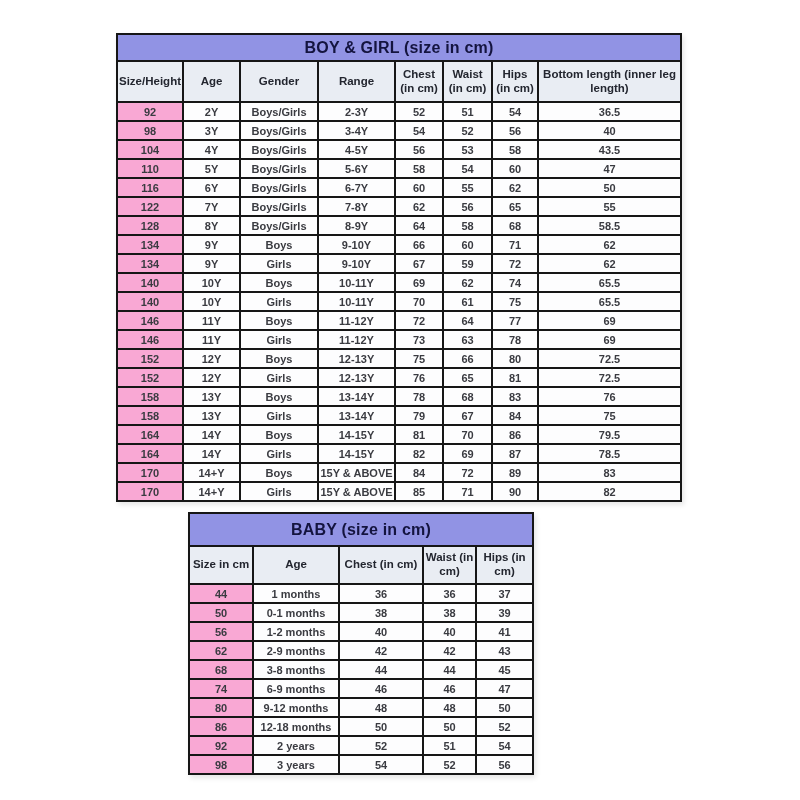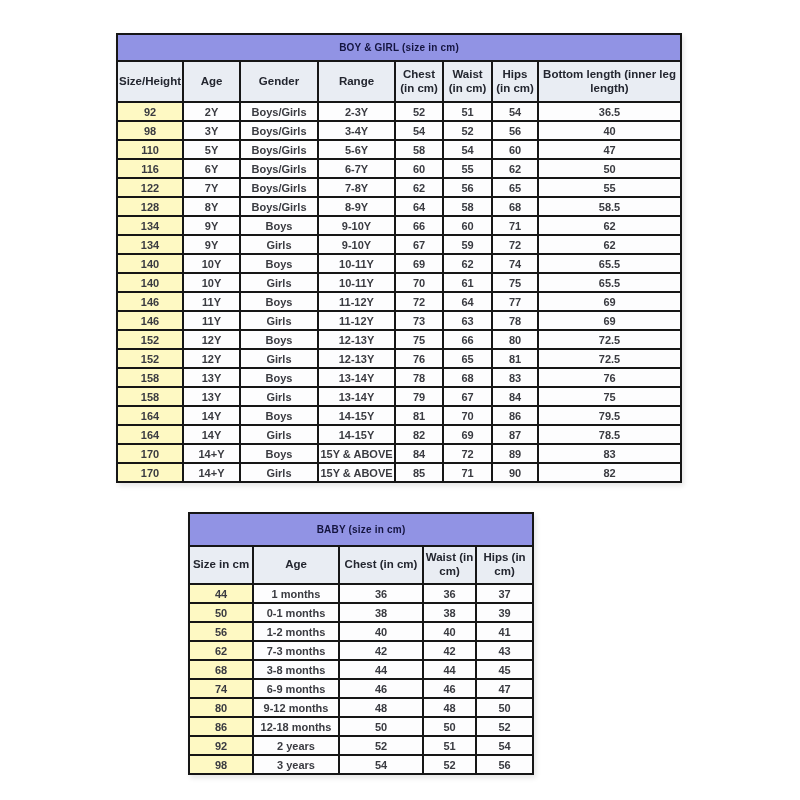--- a/index.html
+++ b/index.html
@@ -28,21 +28,21 @@
   table.size-table td {
     border: 2px solid #161616;
     text-align: center;
     vertical-align: middle;
     overflow: hidden;
   }
   
   th.table-title {
     background: #9193e4;
     color: #14143f;
-    font-size: 10px;
+    font-size: 16px;
     font-weight: bold;
     height: 23px;
     letter-spacing: 0.2px;
   }
   
   tr.head-row th {
     background: #e9edf3;
     color: #23262f;
     font-size: 11.5px;
     font-weight: bold;
@@ -53,21 +53,21 @@
   table.size-table td {
     background: #fdfdfe;
     color: #3a3b41;
     font-size: 11px;
     font-weight: bold;
     height: 17px;
     padding: 0 1px;
     white-space: nowrap;
   }
   table.size-table td:first-child {
-    background: #fef9c3;
+    background: #f9a8d4;
   }
   
   table.boygirl {
     left: 116px;
     top: 33px;
     width: 564px;
   }
   table.boygirl tr.head-row th { height: 33px; }
   table.boygirl col.c1 { width: 66px; }
   table.boygirl col.c2 { width: 57px; }
@@ -138,20 +138,30 @@
           <td>98</td>
           <td>3Y</td>
           <td>Boys/Girls</td>
           <td>3-4Y</td>
           <td>54</td>
           <td>52</td>
           <td>56</td>
           <td>40</td>
         </tr>
         <tr>
+          <td>104</td>
+          <td>4Y</td>
+          <td>Boys/Girls</td>
+          <td>4-5Y</td>
+          <td>56</td>
+          <td>53</td>
+          <td>58</td>
+          <td>43.5</td>
+        </tr>
+        <tr>
           <td>110</td>
           <td>5Y</td>
           <td>Boys/Girls</td>
           <td>5-6Y</td>
           <td>58</td>
           <td>54</td>
           <td>60</td>
           <td>47</td>
         </tr>
         <tr>
@@ -364,21 +374,21 @@
         </tr>
         <tr>
           <td>56</td>
           <td>1-2 months</td>
           <td>40</td>
           <td>40</td>
           <td>41</td>
         </tr>
         <tr>
           <td>62</td>
-          <td>7-3 months</td>
+          <td>2-9 months</td>
           <td>42</td>
           <td>42</td>
           <td>43</td>
         </tr>
         <tr>
           <td>68</td>
           <td>3-8 months</td>
           <td>44</td>
           <td>44</td>
           <td>45</td>

